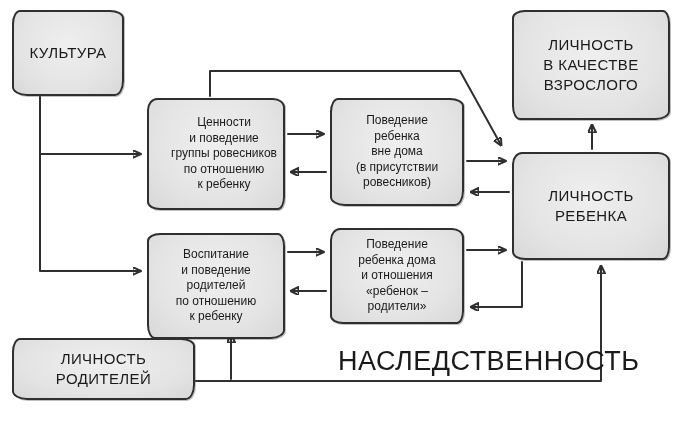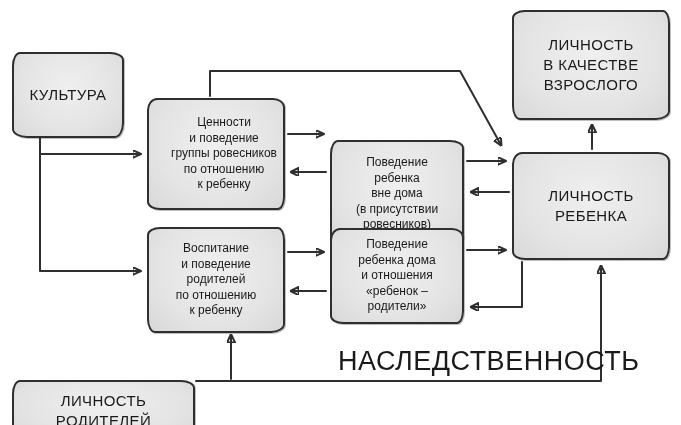--- a/index.html
+++ b/index.html
@@ -22,21 +22,21 @@
   .arrows path{fill:none;stroke:var(--arrow);stroke-width:2;stroke-linecap:round;stroke-linejoin:round;}
   .box{
     position:absolute;z-index:2;
     display:flex;align-items:center;justify-content:center;
     box-sizing:border-box;
     border:2px solid var(--box-border);
     background:radial-gradient(ellipse at 50% 40%, #efefef 0%, var(--box-fill) 62%, #d8d8d8 100%);
     box-shadow:1px 1px 0 rgba(0,0,0,0.25);
     text-align:center;
   }
-  .box.r1{border-radius:8px 14px 9px 15px / 14px 8px 15px 9px;margin-top:42px;}
+  .box.r1{border-radius:8px 14px 9px 15px / 14px 8px 15px 9px;}
   .box.r2{border-radius:13px 7px 14px 8px / 8px 13px 9px 14px;}
   .box.r3{border-radius:10px 12px 7px 13px / 12px 9px 13px 8px;}
   .box-label{
     white-space:pre-line;
     display:block;
     padding:2px 4px;
   }
   .big .box-label{font-size:15px;line-height:1.35;letter-spacing:.4px;}
   .small .box-label{font-size:12px;line-height:1.3;}
   .heredity{
@@ -97,21 +97,21 @@
 вне дома
 (в присутствии
 ровесников)</span>
   </div>
 
   <div class="box big r3" style="left:512px;top:152px;width:158px;height:108px;">
     <span class="box-label">ЛИЧНОСТЬ
 РЕБЕНКА</span>
   </div>
 
-  <div class="box small r2" style="left:147px;top:227px;width:138px;height:106px;">
+  <div class="box small r2" style="left:147px;top:233px;width:138px;height:106px;">
     <span class="box-label">Воспитание
 и поведение
 родителей
 по отношению
 к ребенку</span>
   </div>
 
   <div class="box small r3" style="left:330px;top:228px;width:134px;height:96px;">
     <span class="box-label">Поведение
 ребенка дома

